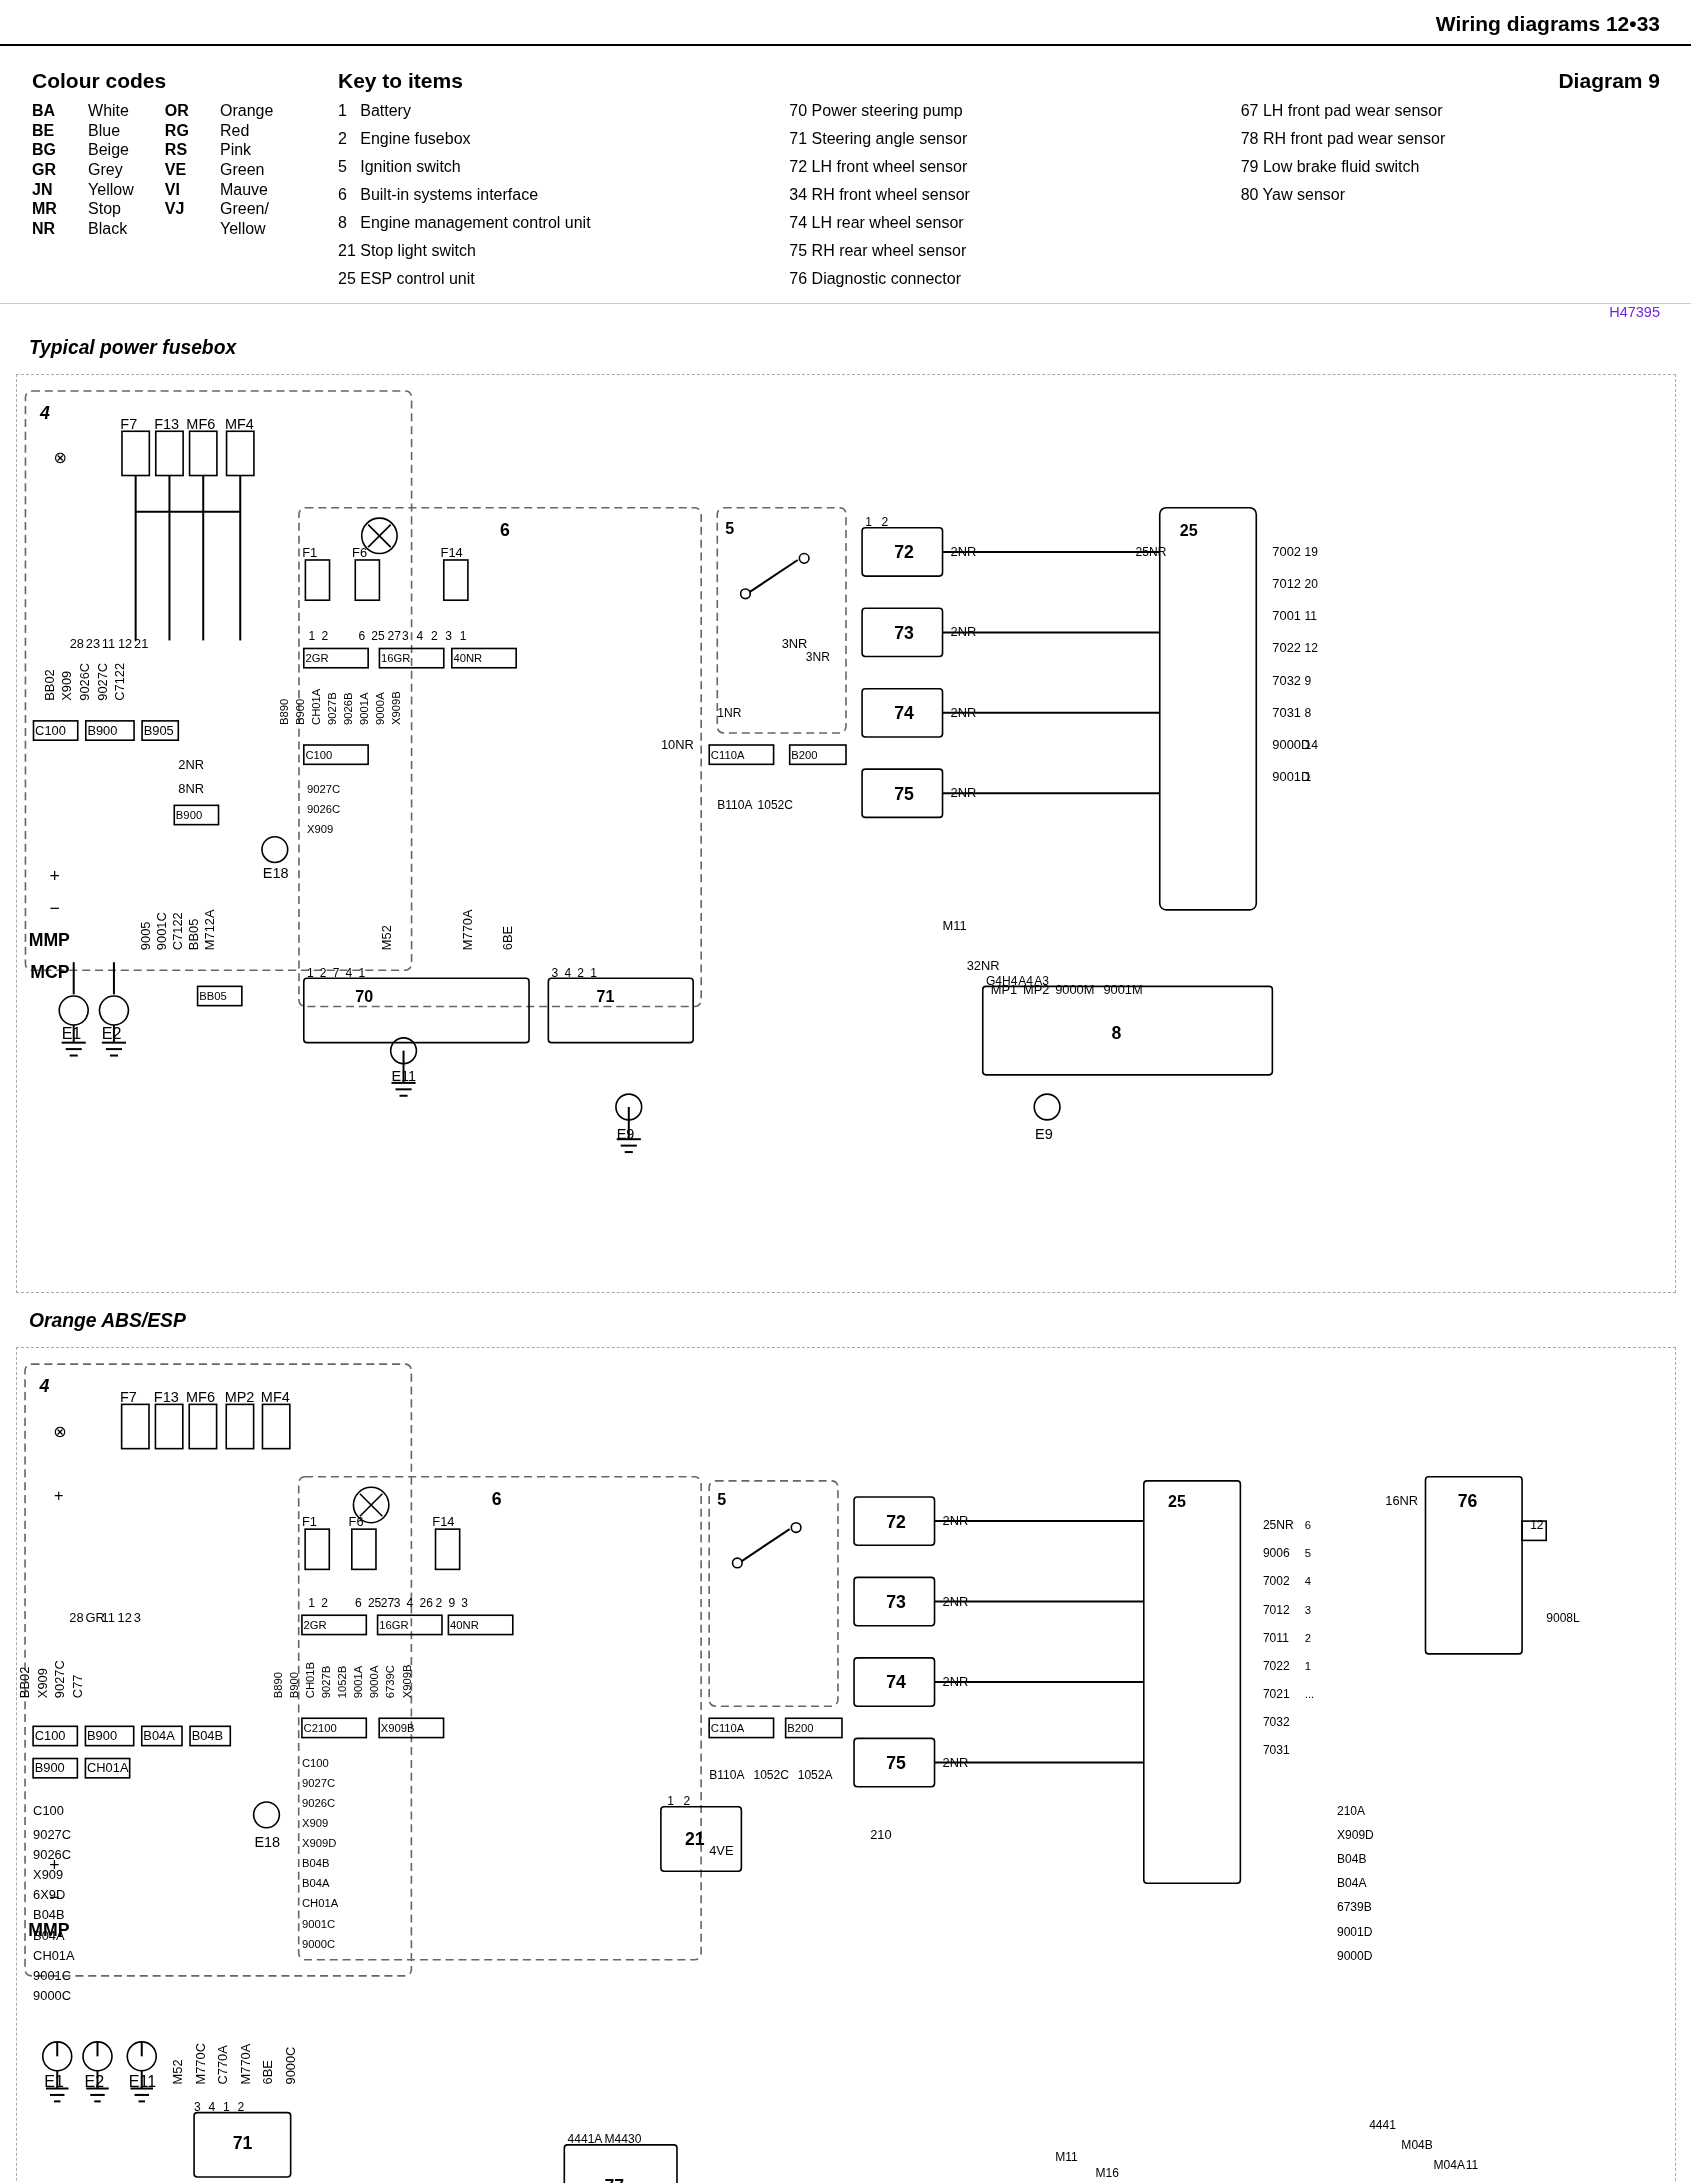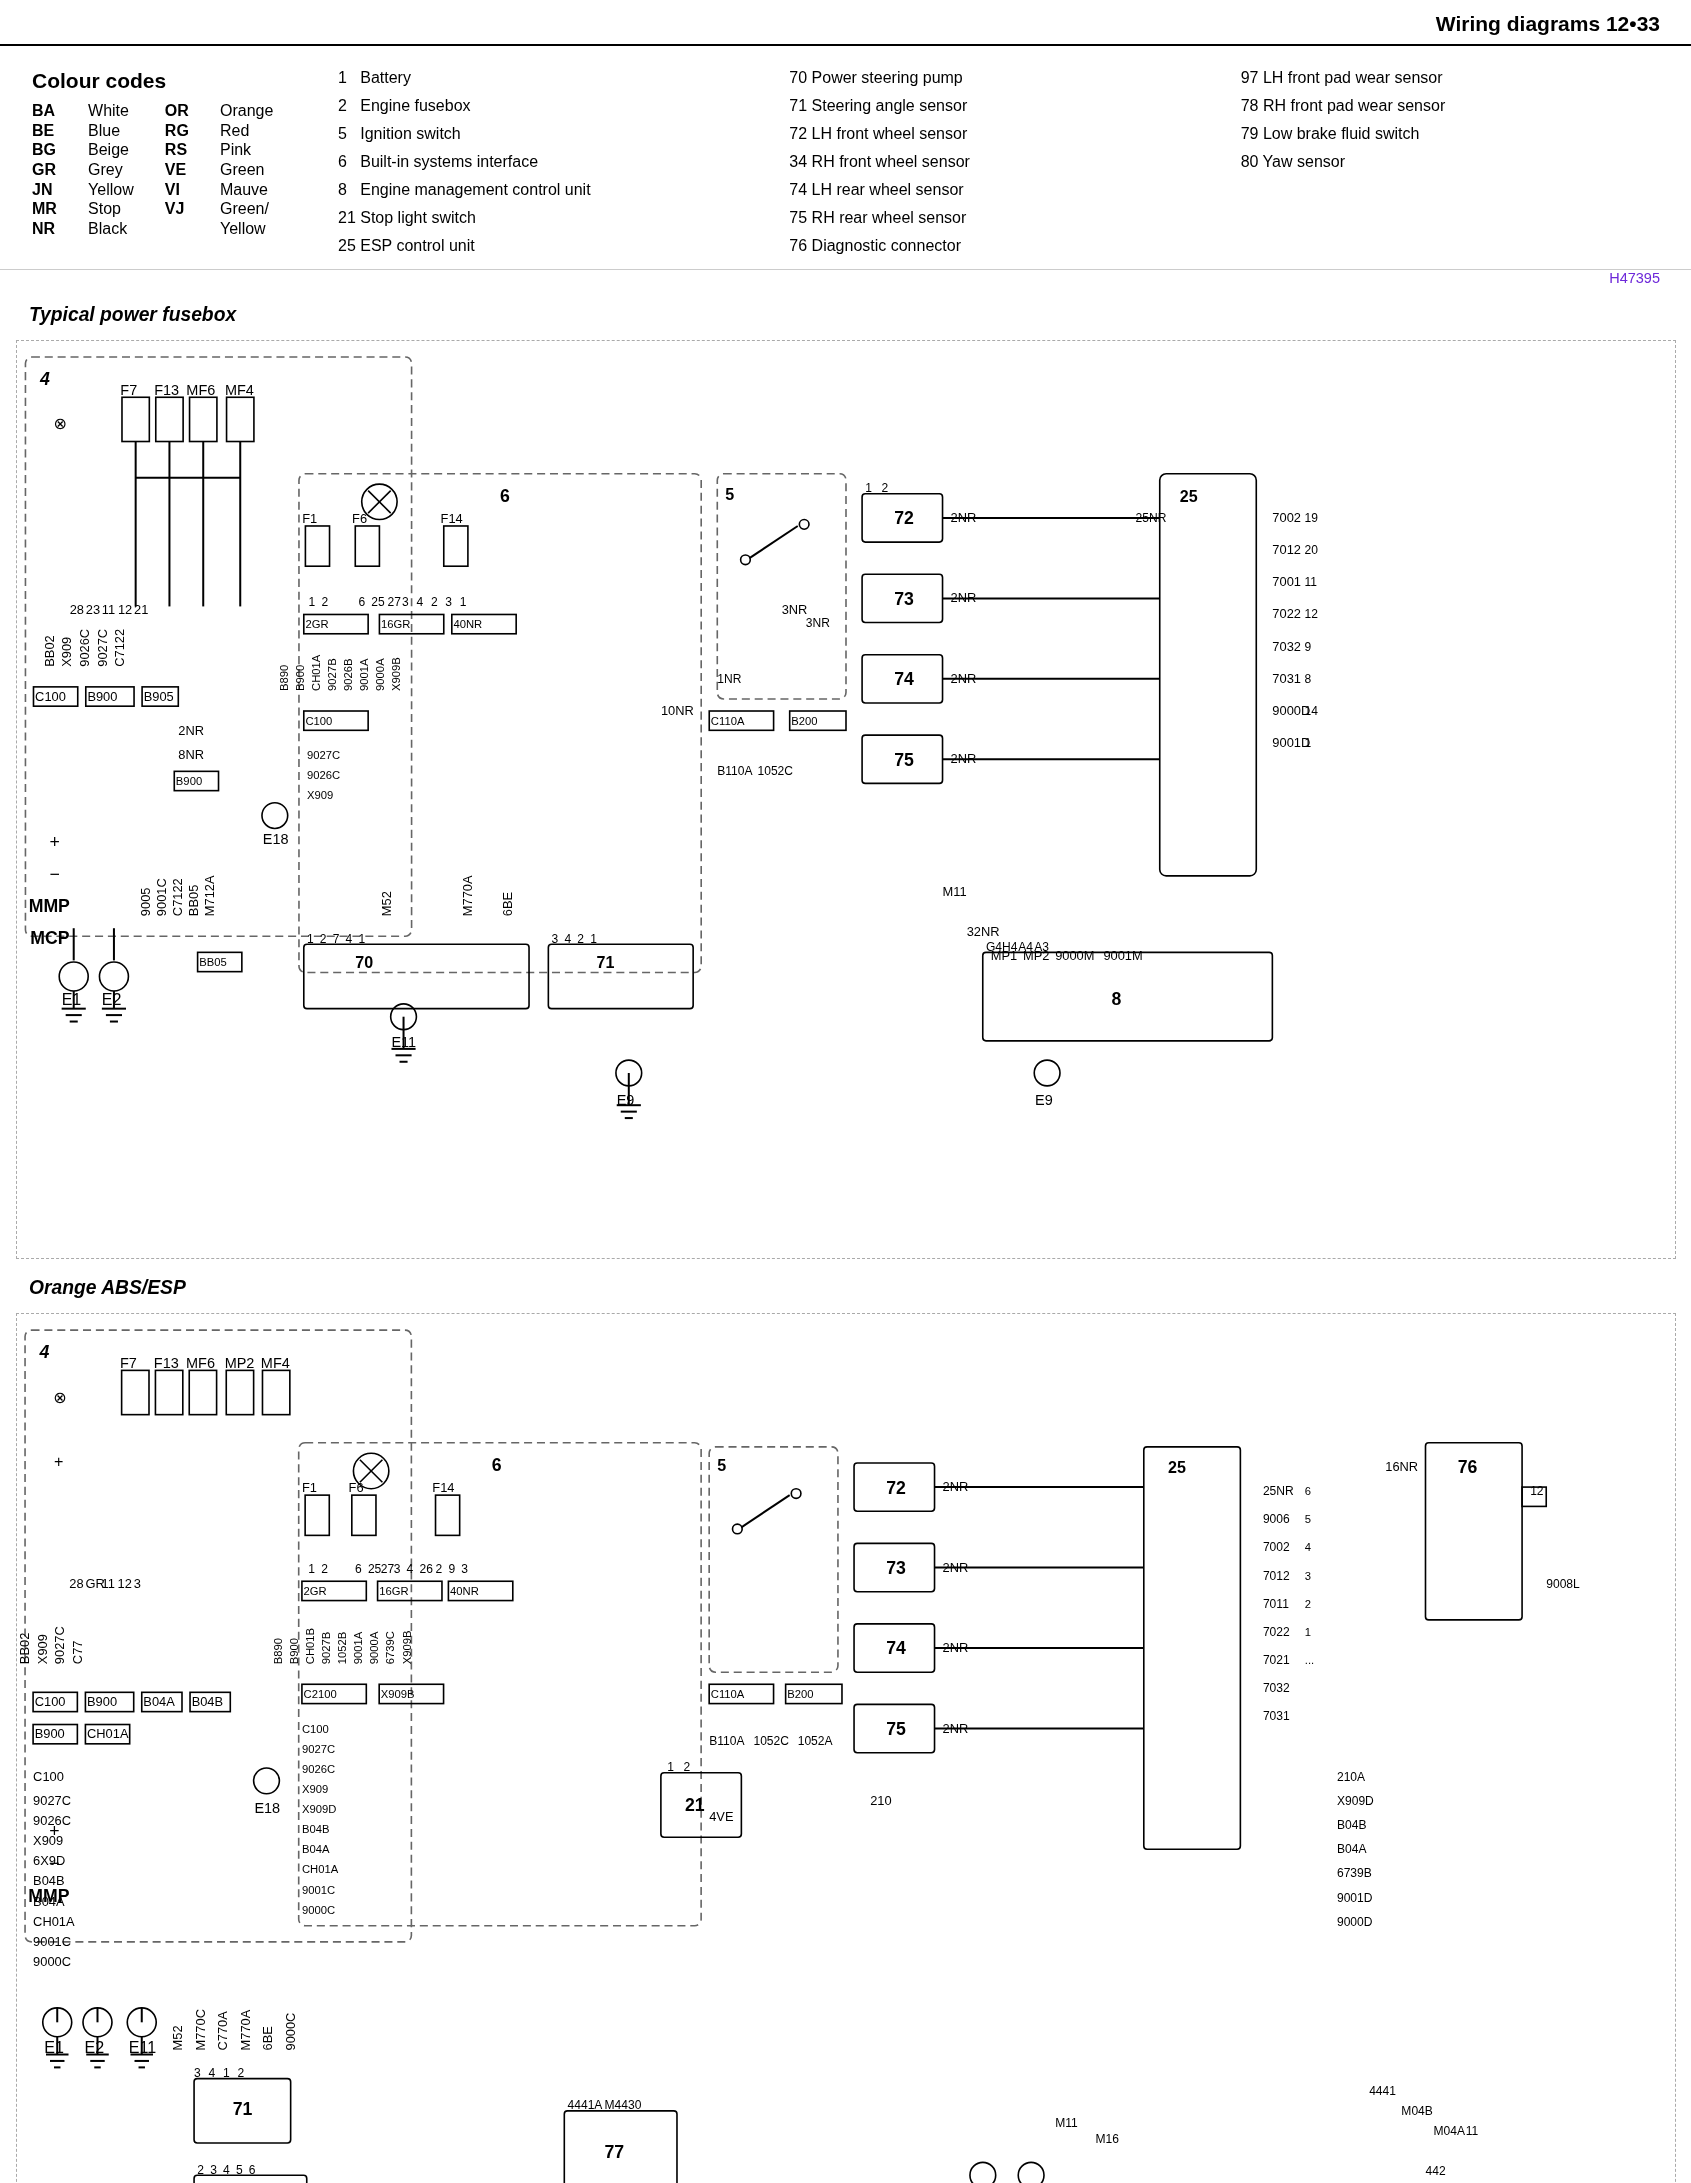--- a/index.html
+++ b/index.html
@@ -147,24 +147,28 @@
       <span>Green/</span>
 
       <span class="abbr">NR</span>
       <span>Black</span>
       <span></span>
       <span>Yellow</span>
     </div>
   </div>
 
   <div class="key-items">
+    <div style="display:flex; justify-content:space-between; align-items:flex-start;">
+      <h3>Key to items</h3>
+      <span class="diagram-label">Diagram 9</span>
+    </div>
     <div class="key-items-grid">
       <span>1 &nbsp; Battery</span>
       <span>70 Power steering pump</span>
-      <span>97 LH front pad wear sensor</span>
+      <span>67 LH front pad wear sensor</span>
       <span>2 &nbsp; Engine fusebox</span>
       <span>71 Steering angle sensor</span>
       <span>78 RH front pad wear sensor</span>
       <span>5 &nbsp; Ignition switch</span>
       <span>72 LH front wheel sensor</span>
       <span>79 Low brake fluid switch</span>
       <span>6 &nbsp; Built-in systems interface</span>
       <span>34 RH front wheel sensor</span>
       <span>80 Yaw sensor</span>
       <span>8 &nbsp; Engine management control unit</span>

